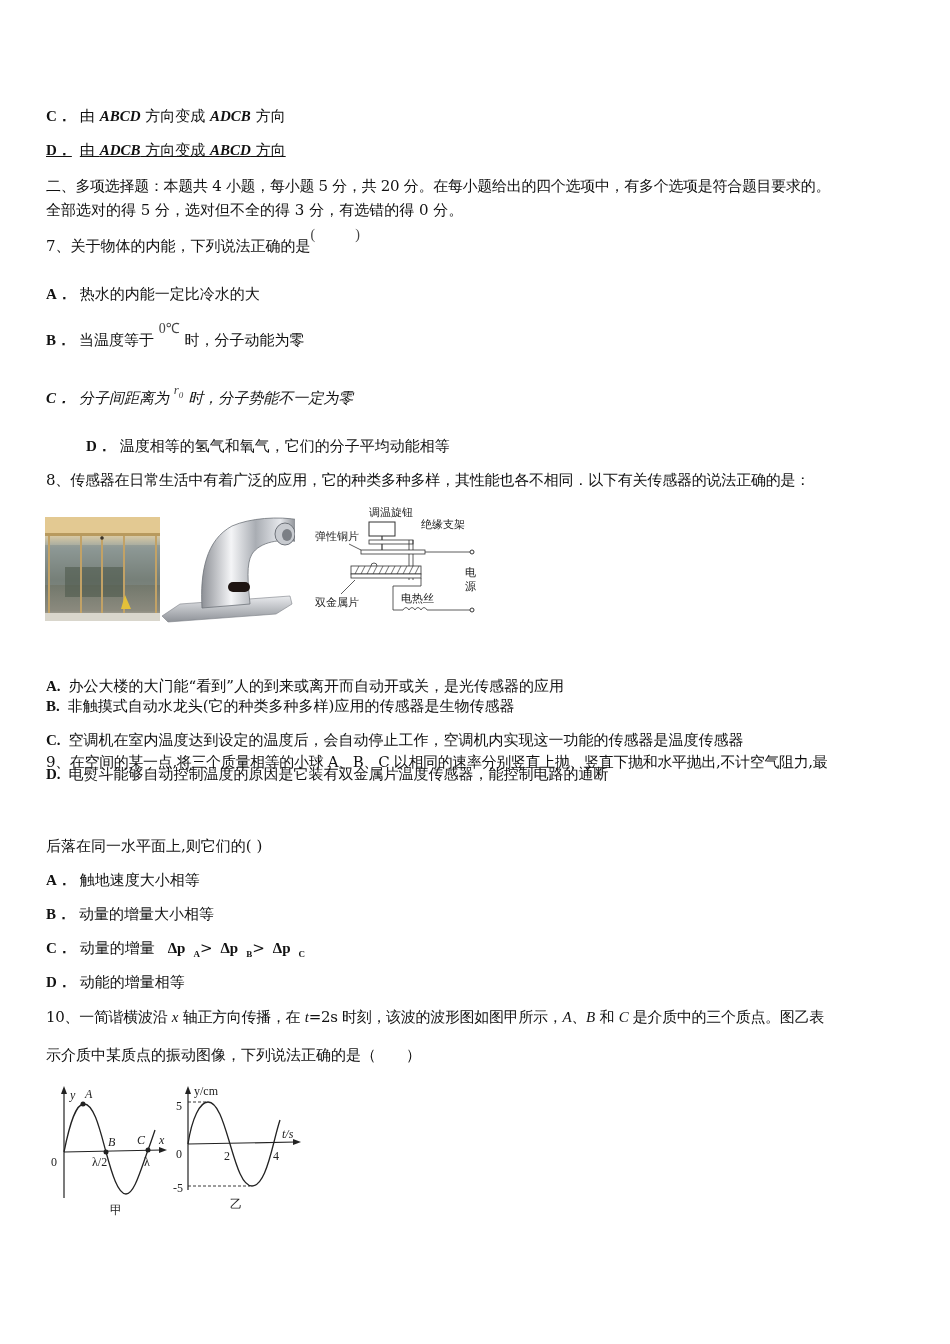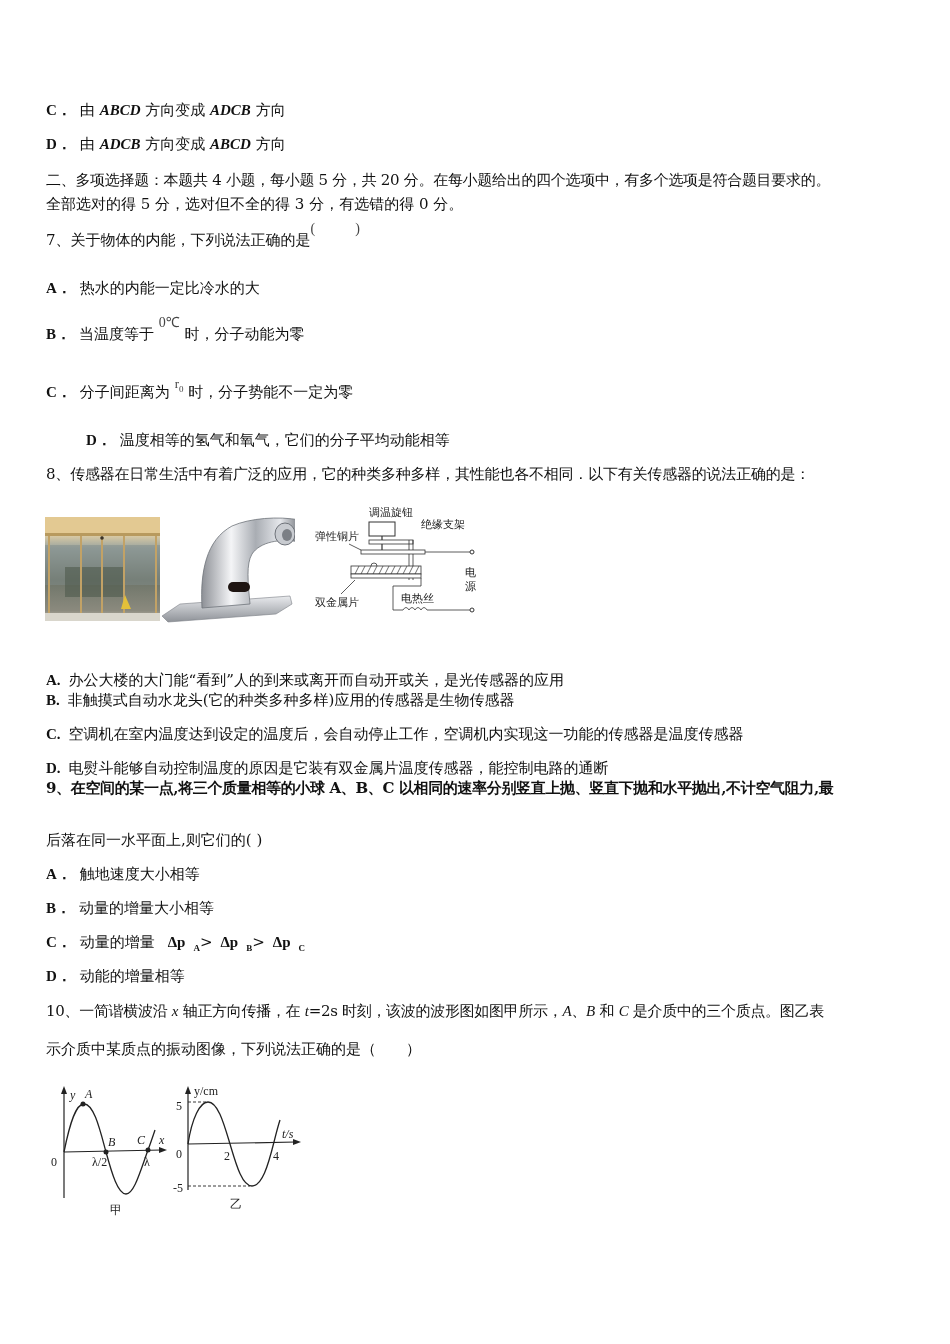--- a/index.html
+++ b/index.html
@@ -1,51 +1,51 @@
 <!DOCTYPE html>
 <html><head>
 <meta charset="utf-8">
 <style>
   html, body { margin: 0; padding: 0; background: #ffffff; }
   body { width: 950px; height: 1344px; position: relative; overflow: hidden;
          font-family: "DejaVu Serif", "Liberation Serif", serif; color: #111; font-size: 15px; }
-  .line { position: absolute; left: 46px; white-space: nowrap; line-height: 16px; }
+  .line { position: absolute; left: 46px; white-space: nowrap; line-height: 28px; }
   .opt-letter { font-weight: bold; font-family: "Liberation Serif", serif; margin-right: 8px; }
   .it { font-style: italic; font-weight: bold; font-family: "Liberation Serif", serif; }
   .itn { font-style: italic; font-family: "Liberation Serif", serif; }
   .sup-small { font-family: "Liberation Serif", serif; color: #444; font-size: 14px; position: relative; }
   .paren-gap { display: inline-block; width: 40px; }
   .b { font-weight: bold; font-family: "Liberation Serif", serif; margin-left: 8px; }
   sub { font-size: 9px; }
   .figure { position: absolute; text-decoration: underline; }
   svg text { font-family: "Liberation Serif", serif; }
 </style>
 </head>
 <body>
 
 <div class="line" style="top:102px;">
   <span class="opt-letter">C．</span><span>由 </span><span class="it">ABCD</span><span> 方向变成 </span><span class="it">ADCB</span><span> 方向</span>
 </div>
-<div class="line" style="top:136px;">
+<div class="line" style="top:136px;text-decoration:underline;">
   <span class="opt-letter">D．</span><span>由 </span><span class="it">ADCB</span><span> 方向变成 </span><span class="it">ABCD</span><span> 方向</span>
 </div>
 
 <div class="line" style="top:172px; letter-spacing:-0.3px;">二、多项选择题：本题共 4 小题，每小题 5 分，共 20 分。在每小题给出的四个选项中，有多个选项是符合题目要求的。</div>
 <div class="line" style="top:196px;">全部选对的得 5 分，选对但不全的得 3 分，有选错的得 0 分。</div>
 
 <div class="line" style="top:232px;">
   <span>7、关于物体的内能，下列说法正确的是</span><span class="sup-small" style="top:-12px;">(</span><span class="paren-gap"></span><span class="sup-small" style="top:-12px;">)</span>
 </div>
 <div class="line" style="top:280px;">
   <span class="opt-letter">A．</span><span>热水的内能一定比冷水的大</span>
 </div>
 <div class="line" style="top:326px;">
   <span class="opt-letter">B．</span><span>当温度等于 </span><span class="sup-small" style="top:-12px;">0℃</span><span> 时，分子动能为零</span>
 </div>
-<div class="line" style="top:384px;">
+<div class="line" style="top:384px;font-style:italic;">
   <span class="opt-letter">C．</span><span>分子间距离为 </span><span class="sup-small" style="top:-9px; font-size:13px;"><span>r</span><sub>0</sub></span><span> 时，分子势能不一定为零</span>
 </div>
 <div class="line" style="top:432px;margin-left:40px;">
   <span class="opt-letter">D．</span><span>温度相等的氢气和氧气，它们的分子平均动能相等</span>
 </div>
 
 <div class="line" style="top:466px; letter-spacing:-0.2px;">8、传感器在日常生活中有着广泛的应用，它的种类多种多样，其性能也各不相同．以下有关传感器的说法正确的是：</div>
 
 <div class="figure" style="left:45px; top:517px; width:115px; height:104px;">
   <svg width="115" height="104" viewBox="0 0 115 104">
@@ -146,21 +146,21 @@
 <div class="line" style="top:692px;">
   <span class="opt-letter">B.</span><span>非触摸式自动水龙头(它的种类多种多样)应用的传感器是生物传感器</span>
 </div>
 <div class="line" style="top:726px;">
   <span class="opt-letter">C.</span><span>空调机在室内温度达到设定的温度后，会自动停止工作，空调机内实现这一功能的传感器是温度传感器</span>
 </div>
 <div class="line" style="top:760px;">
   <span class="opt-letter">D.</span><span>电熨斗能够自动控制温度的原因是它装有双金属片温度传感器，能控制电路的通断</span>
 </div>
 
-<div class="line" style="top:780px; letter-spacing:-0.35px;font-weight:bold;">9、在空间的某一点,将三个质量相等的小球 A、B、C 以相同的速率分别竖直上抛、竖直下抛和水平抛出,不计空气阻力,最</div>
+<div class="line" style="top:748px; letter-spacing:-0.35px;">9、在空间的某一点,将三个质量相等的小球 A、B、C 以相同的速率分别竖直上抛、竖直下抛和水平抛出,不计空气阻力,最</div>
 <div class="line" style="top:832px;">后落在同一水平面上,则它们的(   )</div>
 <div class="line" style="top:866px;">
   <span class="opt-letter">A．</span><span>触地速度大小相等</span>
 </div>
 <div class="line" style="top:900px;">
   <span class="opt-letter">B．</span><span>动量的增量大小相等</span>
 </div>
 <div class="line" style="top:934px;">
   <span class="opt-letter">C．</span><span>动量的增量 </span><span class="b">Δp</span><sub class="b">A</sub><span>&gt;</span><span class="b">Δp</span><sub class="b">B</sub><span>&gt;</span><span class="b">Δp</span><sub class="b">C</sub>
 </div>

